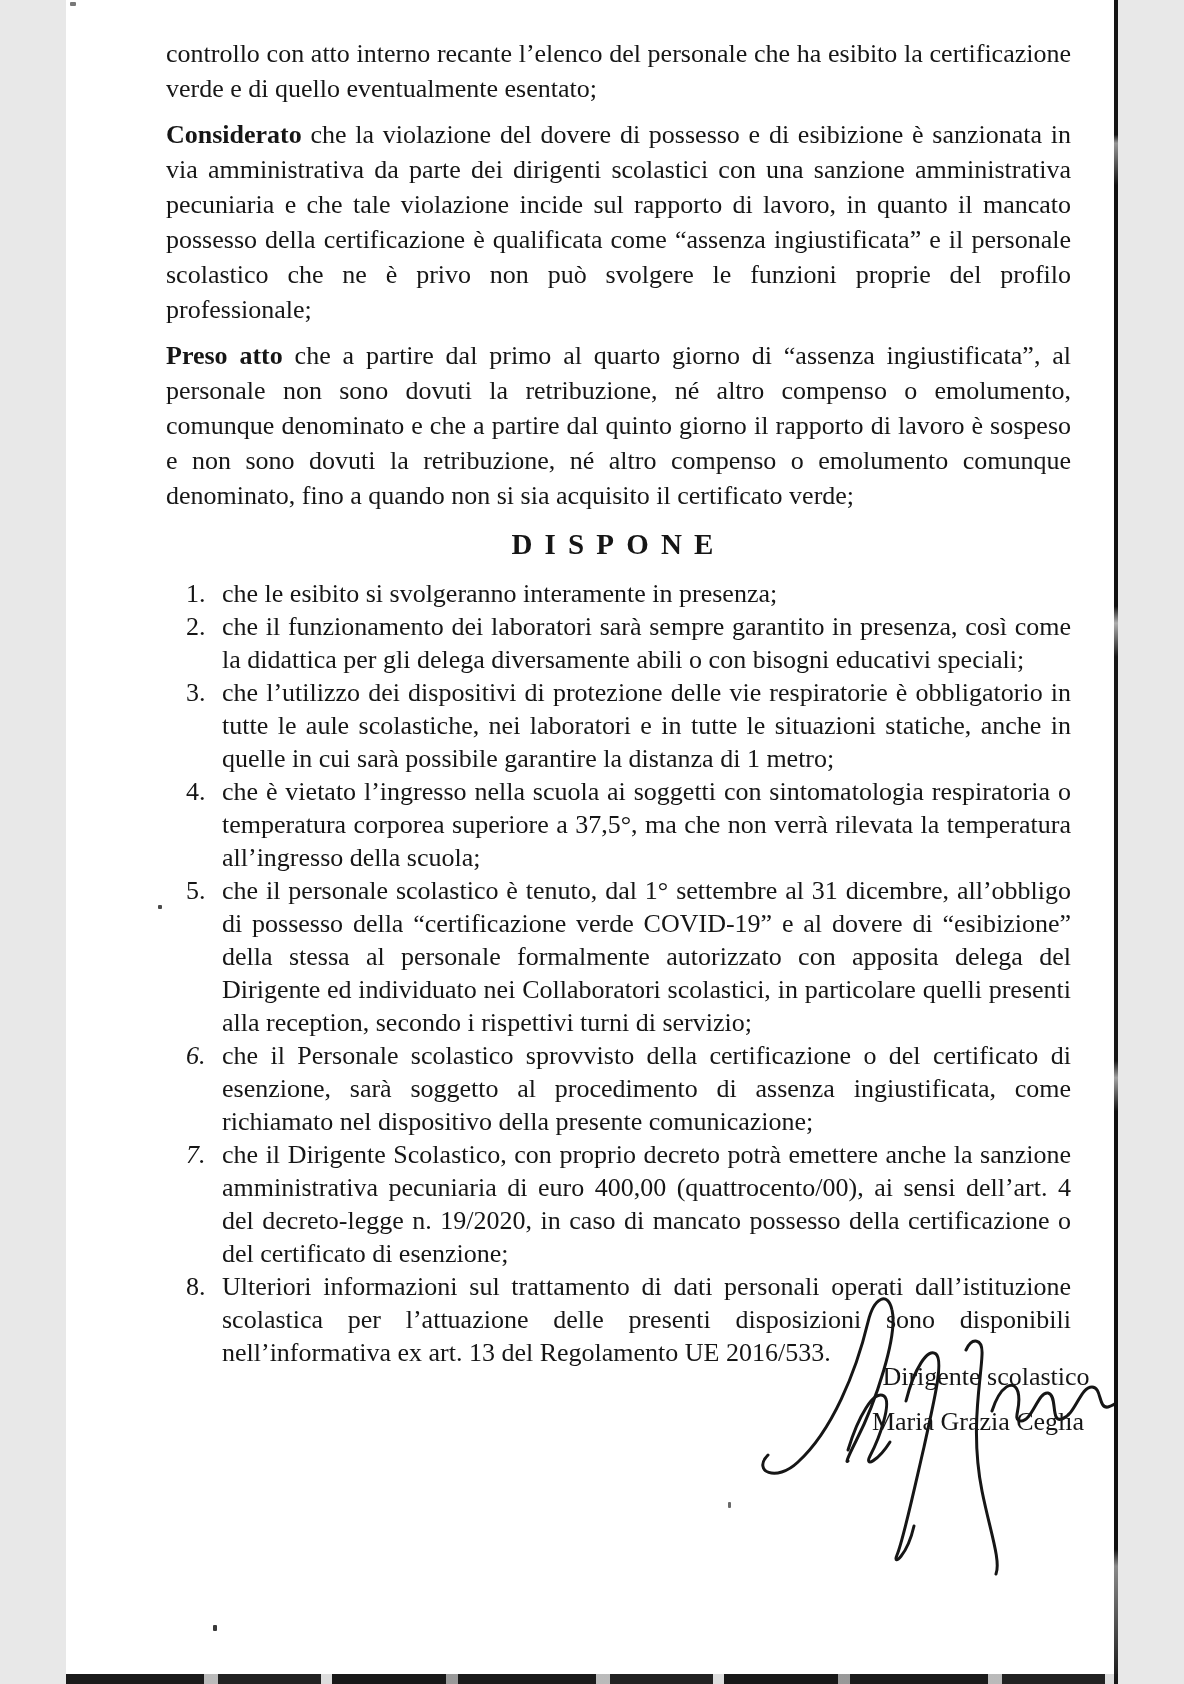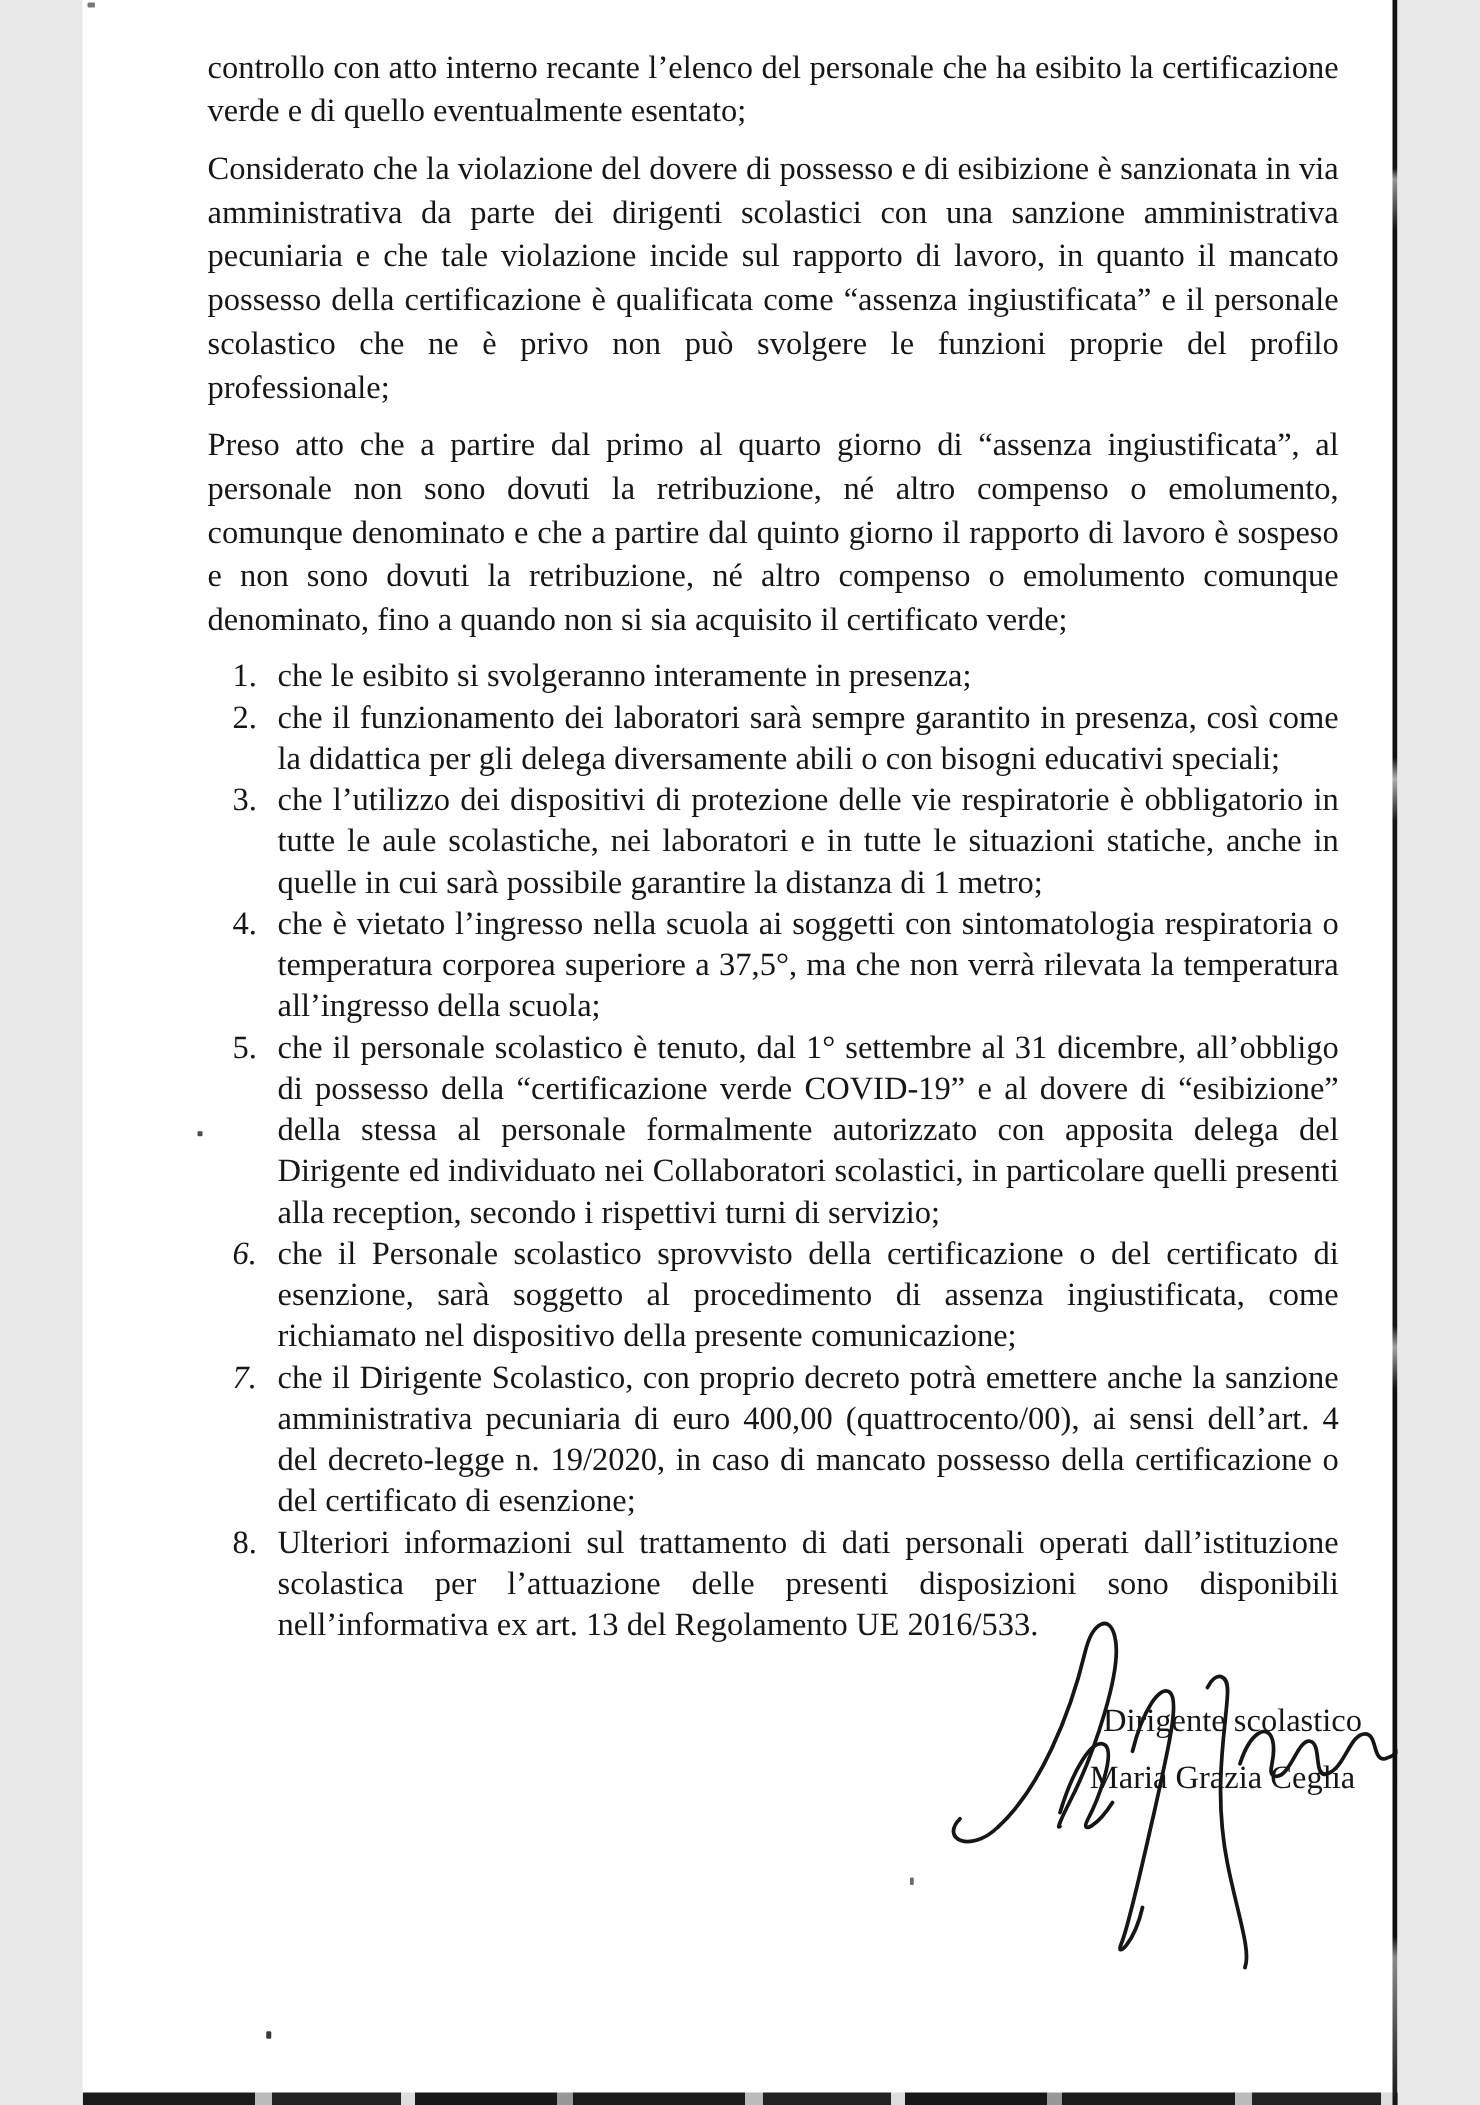--- a/index.html
+++ b/index.html
@@ -13,21 +13,21 @@
     color:#161616;
   }
   .content {
     position:absolute; left:100px; top:36px; width:905px;
   }
   .para {
     font-size:26px; line-height:35px;
     text-align:justify;
     margin:0 0 11px 0;
   }
-  .para .lead { font-weight:normal; }
+  .para .lead { font-weight:bold; }
   .heading {
     font-size:29px; font-weight:bold;
     letter-spacing:0.42em;
     text-align:center;
     margin:15px 0 16px 0;
   }
   .list { margin:0; }
   .li {
     display:flex;
     font-size:26px; line-height:33px;
@@ -91,20 +91,21 @@
 
 <div class="page">
   <div class="content">
 
     <p class="para"><span class="lead"></span><span>controllo con atto interno recante l’elenco del personale che ha esibito la certificazione verde e di quello eventualmente esentato;</span></p>
 
     <p class="para"><span class="lead">Considerato</span><span> che la violazione del dovere di possesso e di esibizione è sanzionata in via amministrativa da parte dei dirigenti scolastici con una sanzione amministrativa pecuniaria e che tale violazione incide sul rapporto di lavoro, in quanto il mancato possesso della certificazione è qualificata come “assenza ingiustificata” e il personale scolastico che ne è privo non può svolgere le funzioni proprie del profilo professionale;</span></p>
 
     <p class="para"><span class="lead">Preso atto</span><span> che a partire dal primo al quarto giorno di “assenza ingiustificata”, al personale non sono dovuti la retribuzione, né altro compenso o emolumento, comunque denominato e che a partire dal quinto giorno il rapporto di lavoro è sospeso e non sono dovuti la retribuzione, né altro compenso o emolumento comunque denominato, fino a quando non si sia acquisito il certificato verde;</span></p>
 
+    <div class="heading">DISPONE</div>
 
     <div class="list">
       <div class="li">
           <span class="num">1.</span>
           <span class="li-text">che le esibito si svolgeranno interamente in presenza;</span>
         </div>
       <div class="li">
           <span class="num">2.</span>
           <span class="li-text">che il funzionamento dei laboratori sarà sempre garantito in presenza, così come la didattica per gli delega diversamente abili o con bisogni educativi speciali;</span>
         </div>

